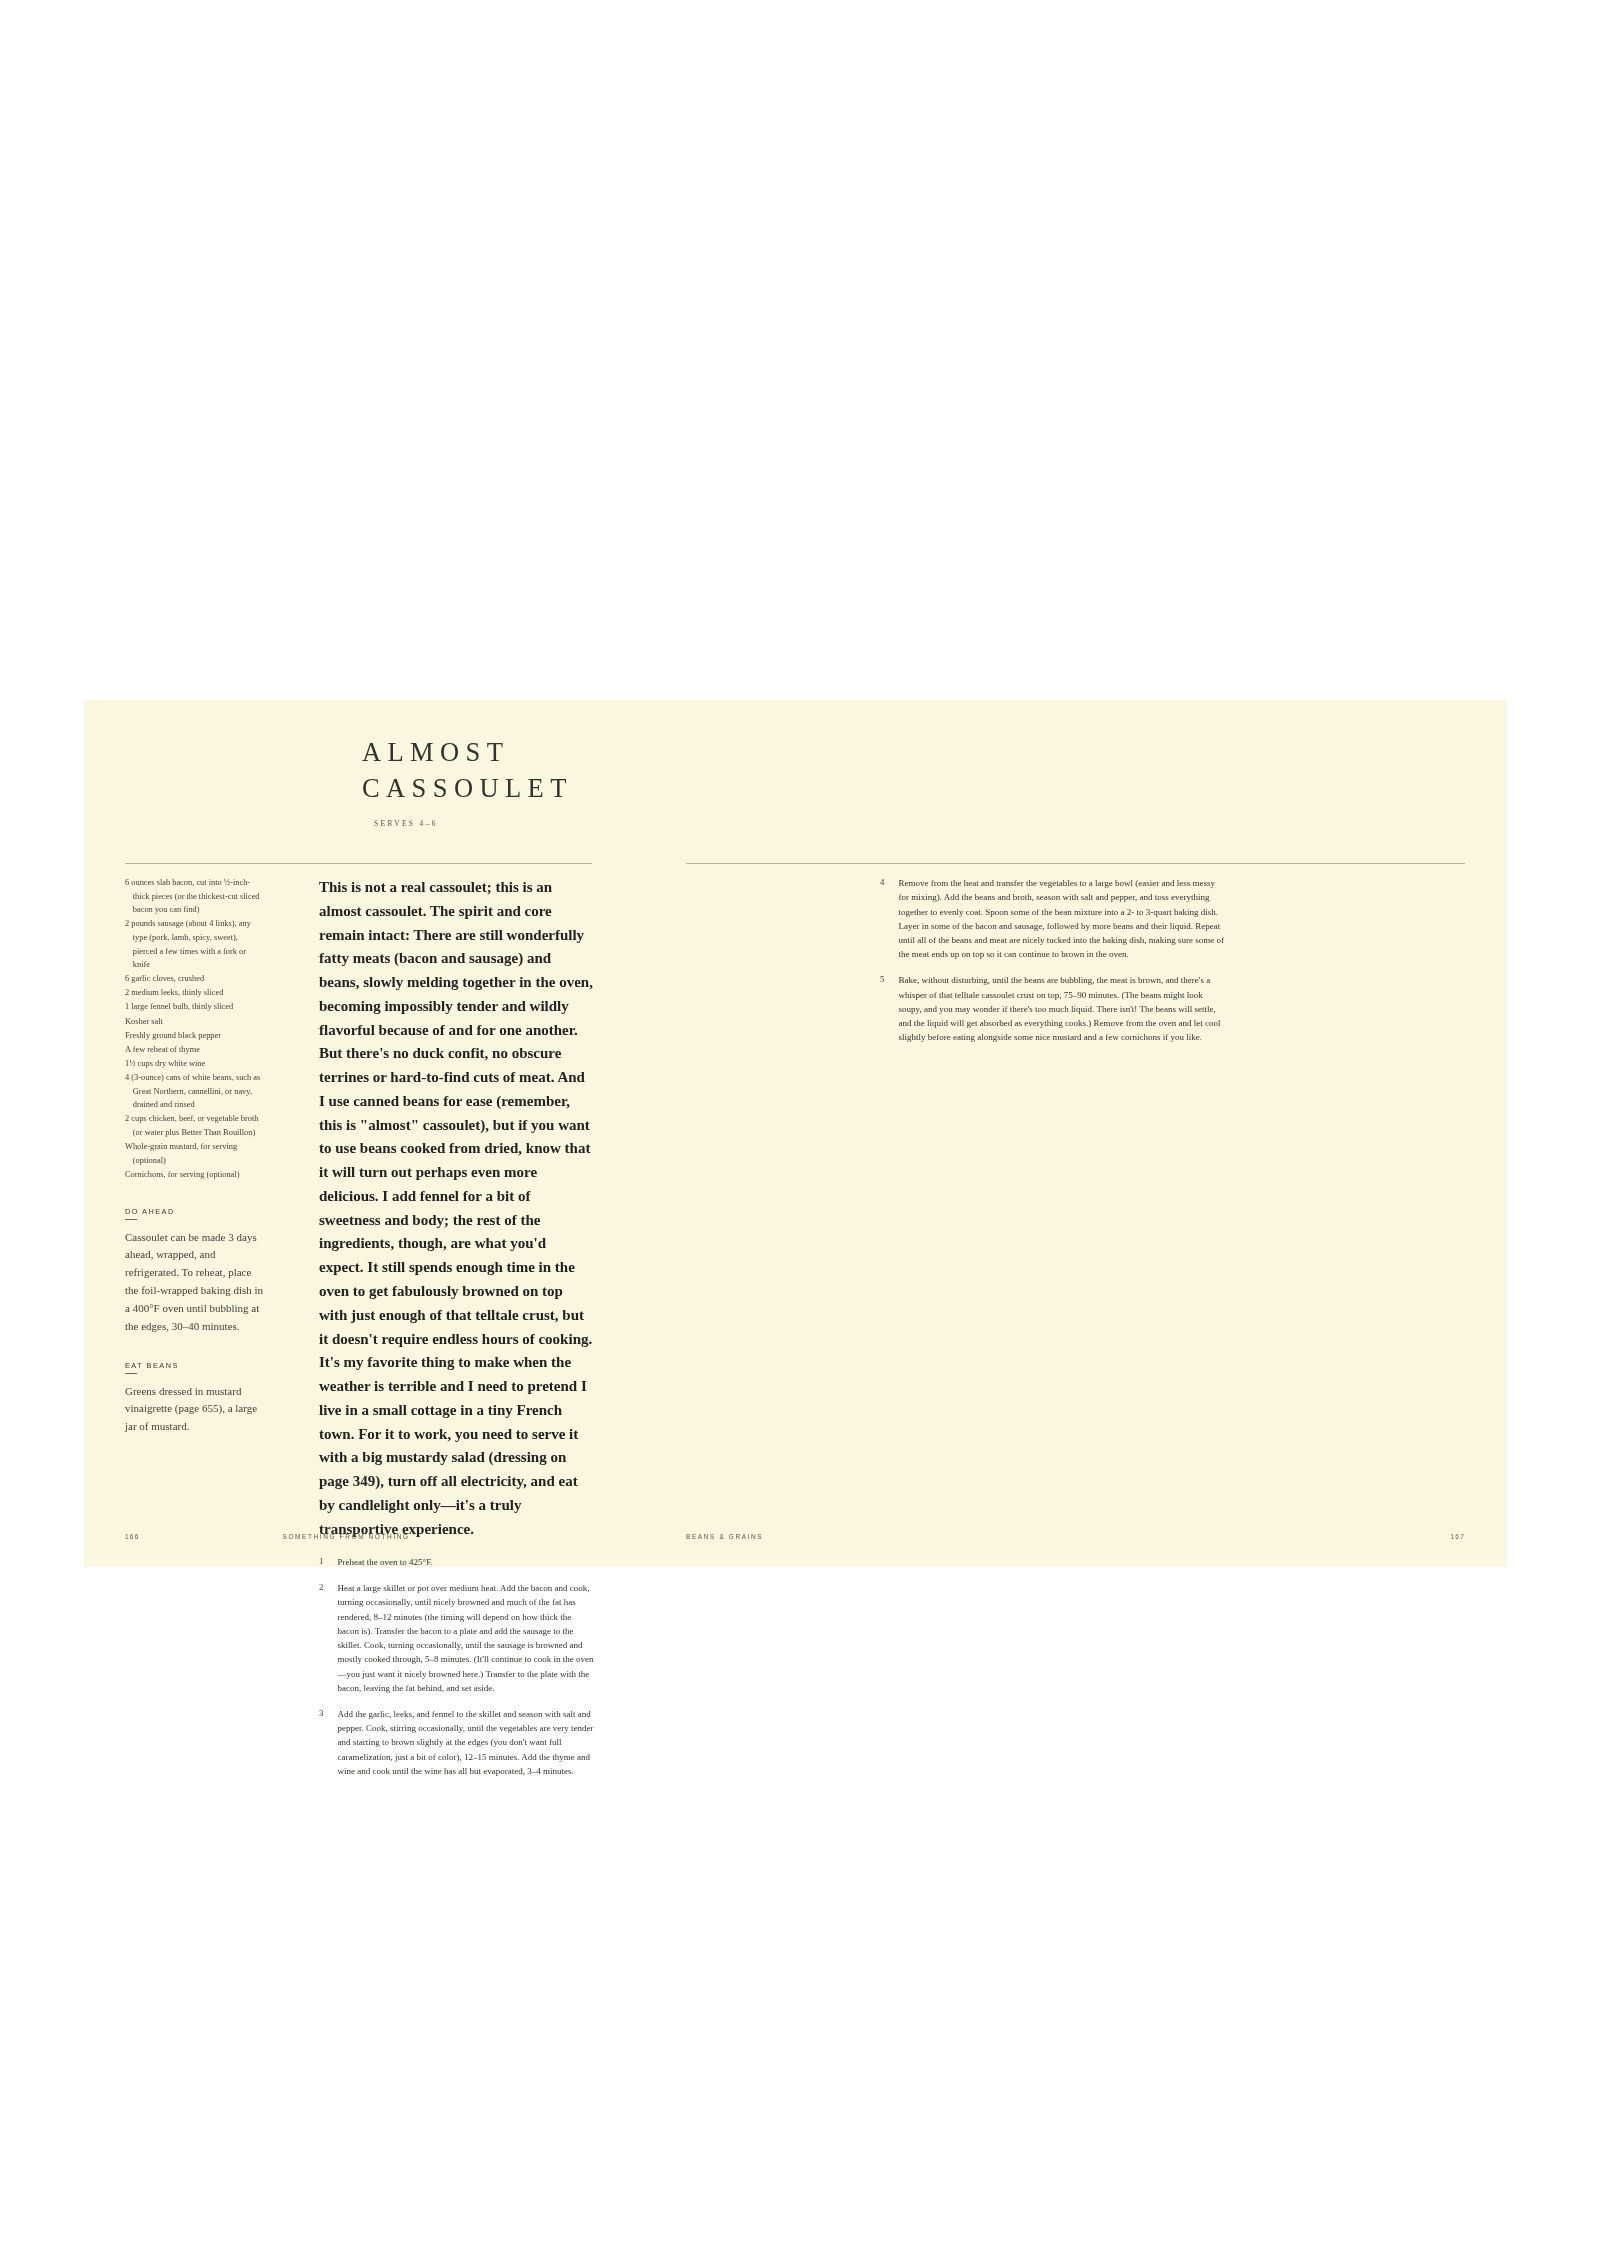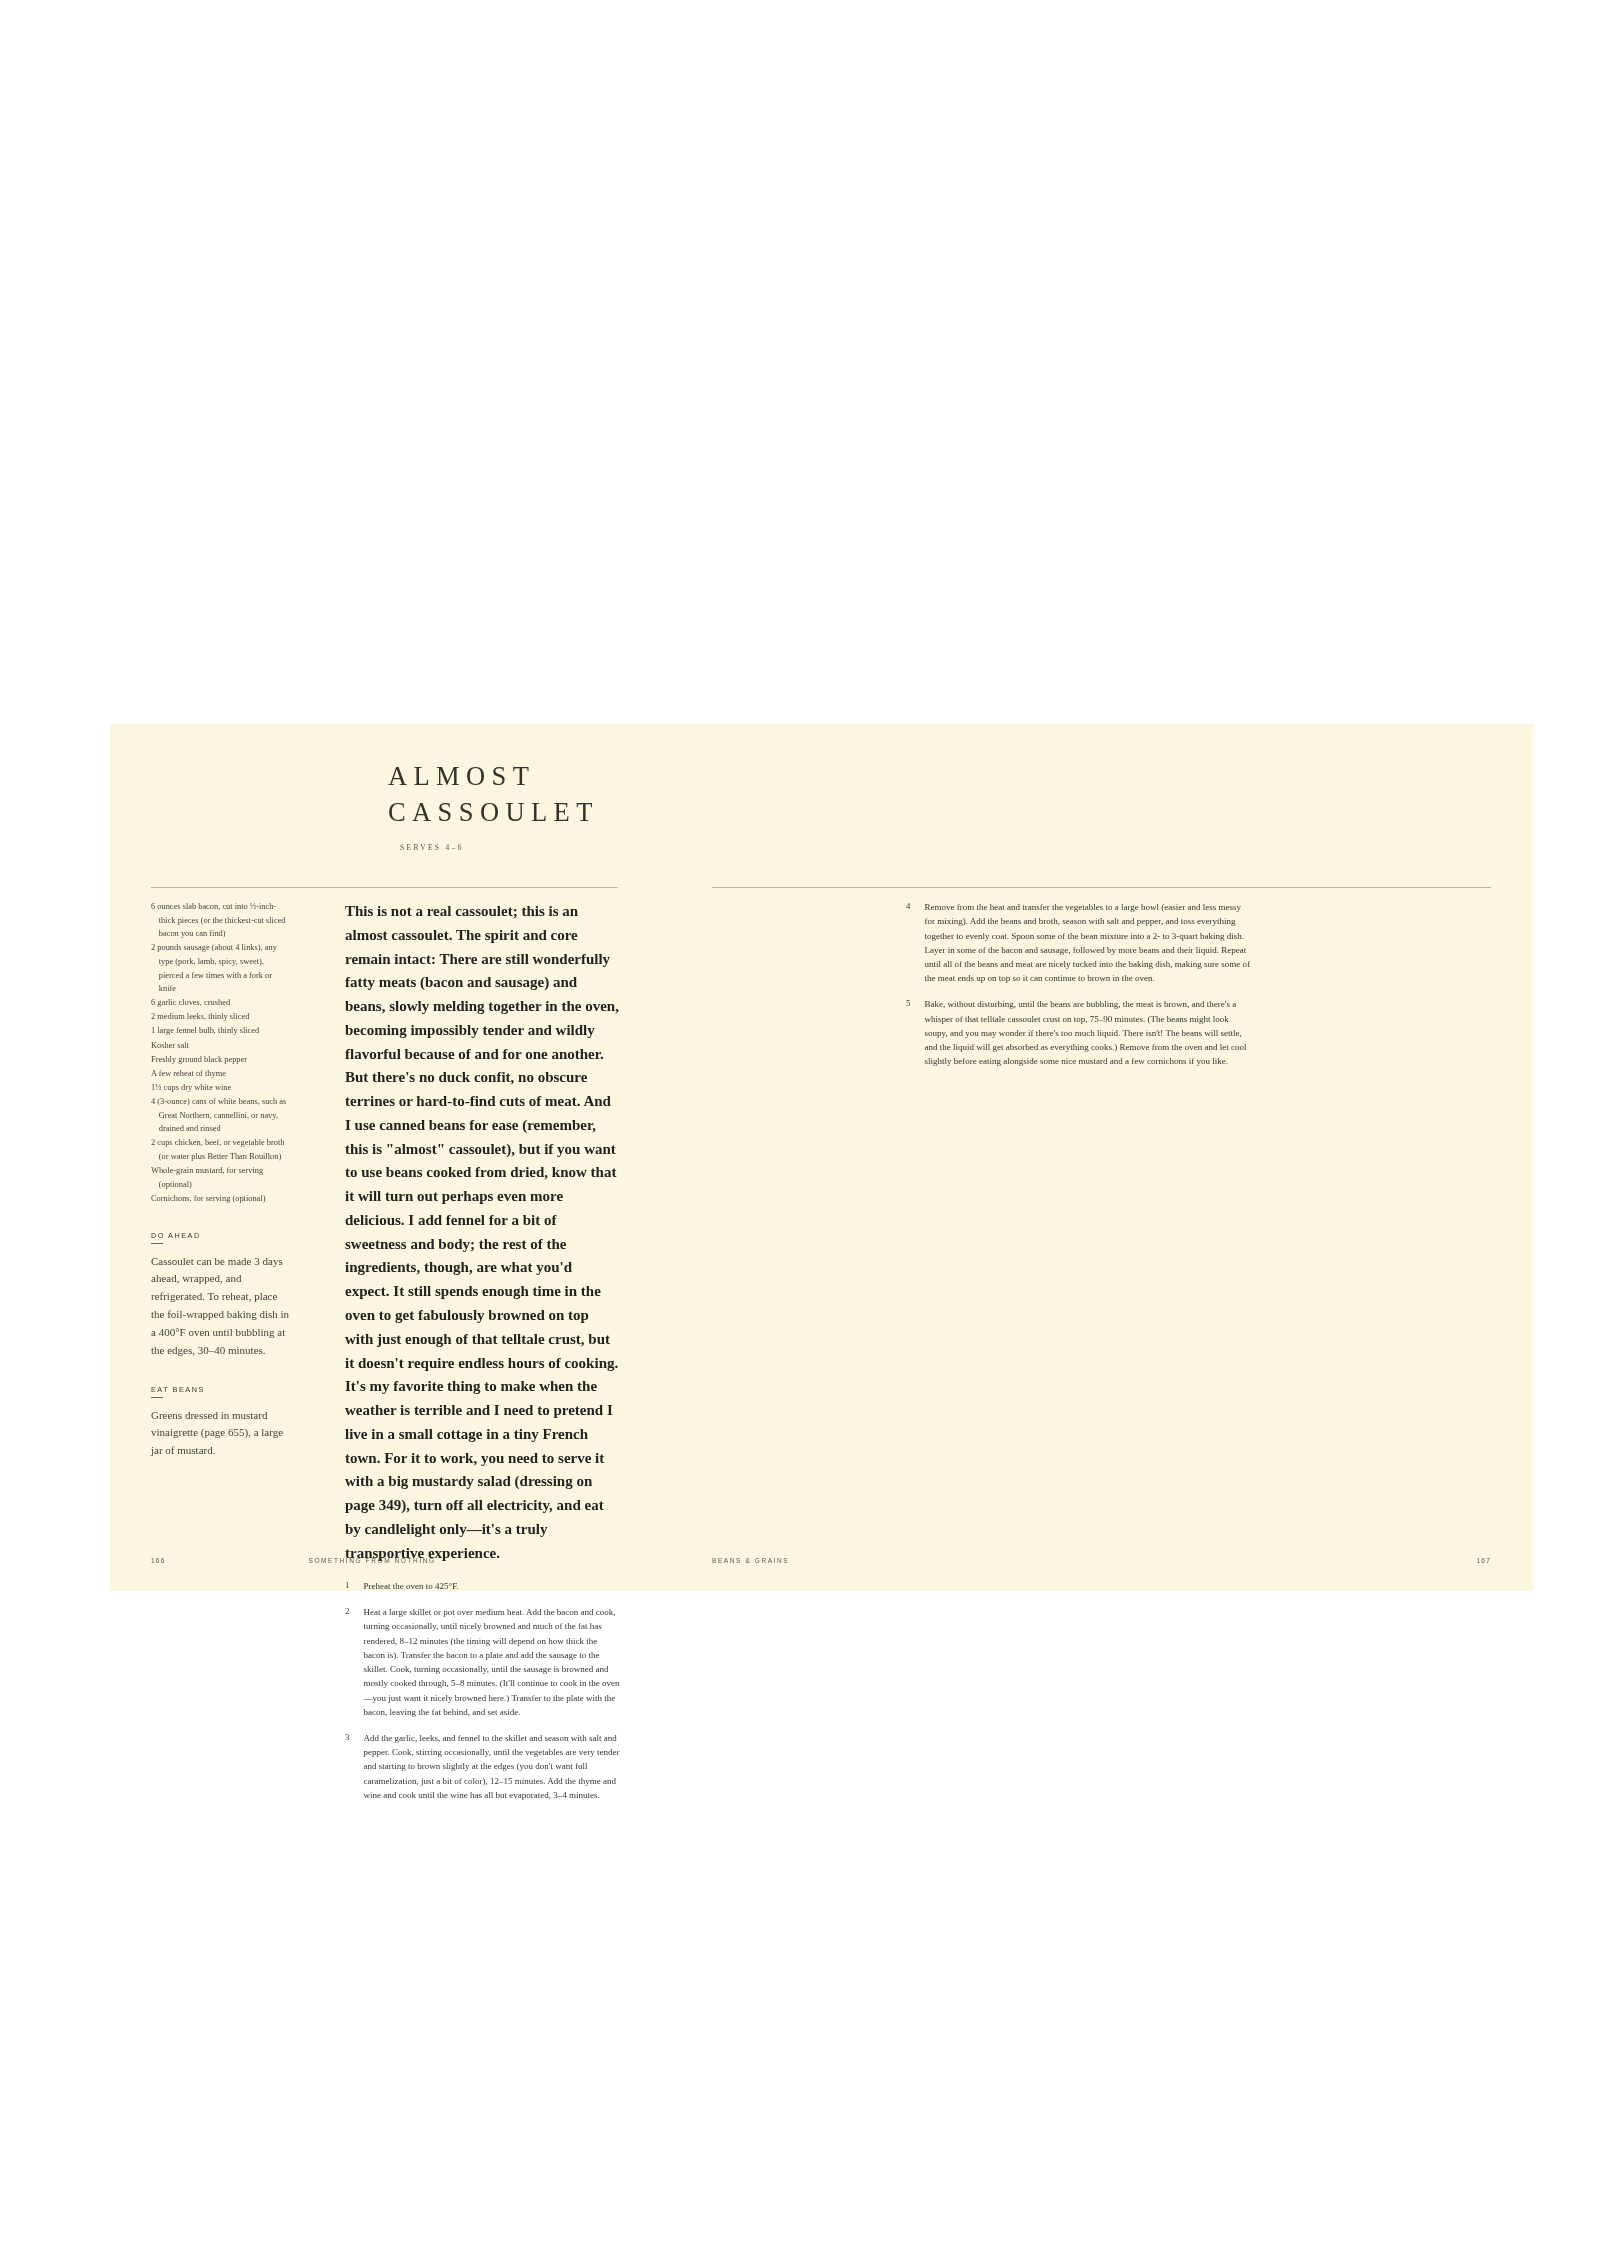--- a/index.html
+++ b/index.html
@@ -13,27 +13,26 @@
     height: 2267px;
     font-family: "Liberation Serif", serif;
     color: #2a2a28;
     position: relative;
     overflow: hidden;
   }
 
   
   #spread {
     position: absolute;
-    left: 110px;
+    left: 84px;
     top: 700px;
     width: 1423px;
     height: 867px;
     background: #faf6e0;
     box-sizing: border-box;
-    margin-top: 24px;
   }
 
   
   #title-block {
     position: absolute;
     left: 233px;
     top: 35px;
     width: 412px;
     text-align: left;
   }

